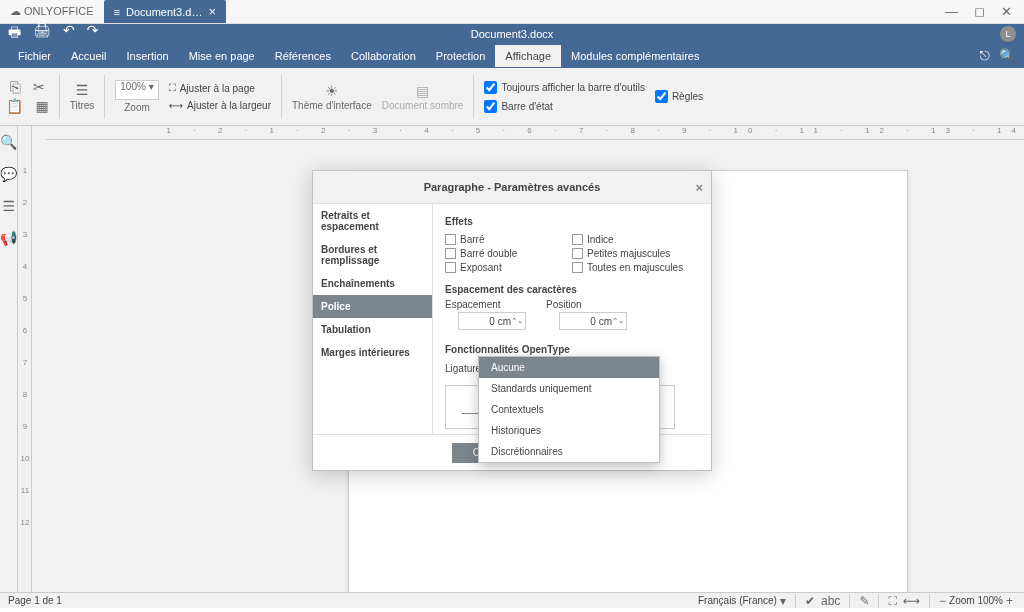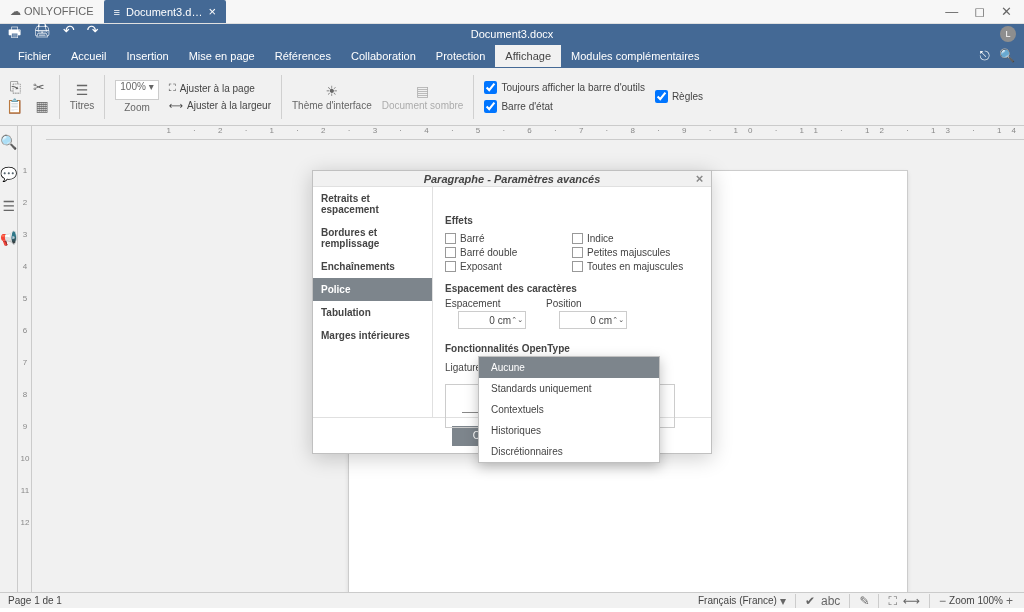--- a/index.html
+++ b/index.html
@@ -33,28 +33,28 @@
 .ruler-left div { height: 32px; text-align: center; }
 .canvas { flex: 1; overflow: hidden; position: relative; }
 .page { width: 560px; height: 430px; background: #fff; border: 1px solid #ccc; box-shadow: 0 2px 4px rgba(0,0,0,0.1); margin: 30px auto 0; position: relative; }
 .cursor { position: absolute; top: 58px; left: 68px; width: 1px; height: 14px; background: #000; }
 .statusbar { height: 16px; background: #f1f1f1; border-top: 1px solid #cbcbcb; display: flex; align-items: center; padding: 0 8px; font-size: 10px; color: #444; }
 .statusbar .spacer { flex: 1; }
 .statusbar .sep { width: 1px; height: 14px; background: #ccc; margin: 0 6px; }
 .statusbar .sicon { font-size: 12px; color: #666; padding: 0 3px; }
 
 .modal { position: absolute; left: 312px; top: 170px; width: 400px; background: #fff; border: 1px solid #c0c0c0; box-shadow: 0 4px 20px rgba(0,0,0,0.2); z-index: 100; }
-.modal-header { height: 16px; background: #f1f1f1; border-bottom: 1px solid #e0e0e0; display: flex; align-items: center; justify-content: center; font-size: 11px; font-weight: bold; color: #444; position: relative; font-style: italic; }
+.modal-header { height: 33px; background: #f1f1f1; border-bottom: 1px solid #e0e0e0; display: flex; align-items: center; justify-content: center; font-size: 11px; font-weight: bold; color: #444; position: relative; }
 .modal-header .close { position: absolute; right: 8px; font-size: 13px; color: #888; }
 .modal-body { display: flex; height: 230px; }
 .modal-nav { width: 120px; border-right: 1px solid #e0e0e0; }
 .modal-nav .nitem { padding: 6px 8px; font-size: 10px; font-weight: bold; color: #444; }
 .modal-nav .nitem.active { background: #7d858c; color: #fff; }
 .modal-content { flex: 1; padding: 8px 12px; font-size: 10px; }
-.modal-content .sect { font-weight: bold; margin-bottom: 4px; margin-top: 20px; }
+.modal-content .sect { font-weight: bold; margin-bottom: 4px; margin-top: 4px; }
 .modal-content .checksrow { display: flex; }
 .modal-content .checks-col { width: 50%; }
 .modal-content .chk { display: flex; align-items: center; gap: 4px; margin: 3px 0; }
 .modal-content .chk .box { width: 11px; height: 11px; border: 1px solid #999; background: #fff; }
 .modal-content .spacing-row { display: flex; gap: 20px; }
 .modal-content .subfield { display: flex; flex-direction: column; gap: 2px; }
 .modal-content .spin2 { width: 68px; height: 18px; border: 1px solid #ccc; background: #fff; display: flex; align-items: center; justify-content: flex-end; padding-right: 14px; position: relative; margin-left: 13px; }
 .modal-content .spin2::after { content: "⌃⌄"; position: absolute; right: 2px; font-size: 7px; line-height: 6px; white-space: pre; }
 .modal-content .select2 { width: 150px; height: 18px; border: 1px solid #888; background: #fff; display: flex; align-items: center; padding: 0 6px; position: relative; }
 .modal-content .select2::after { content: "▴"; position: absolute; right: 4px; font-size: 8px; }

